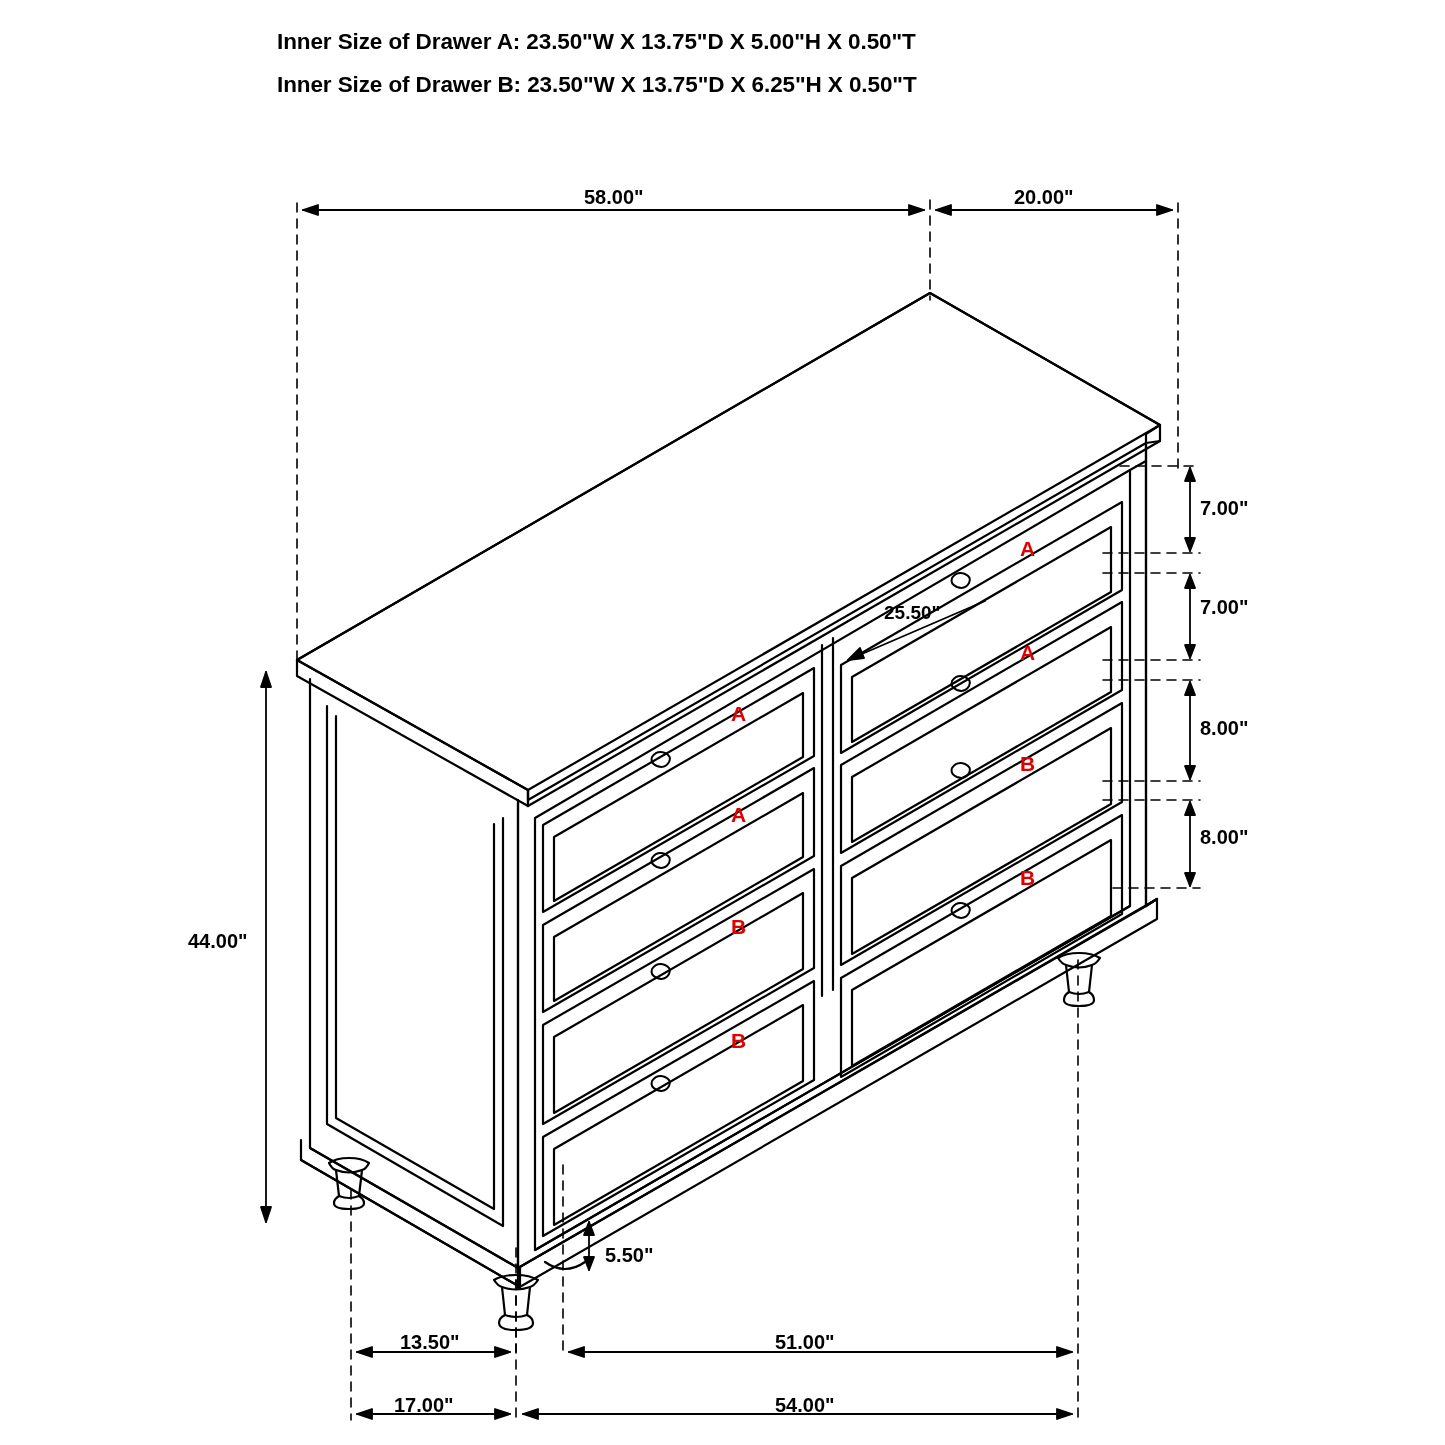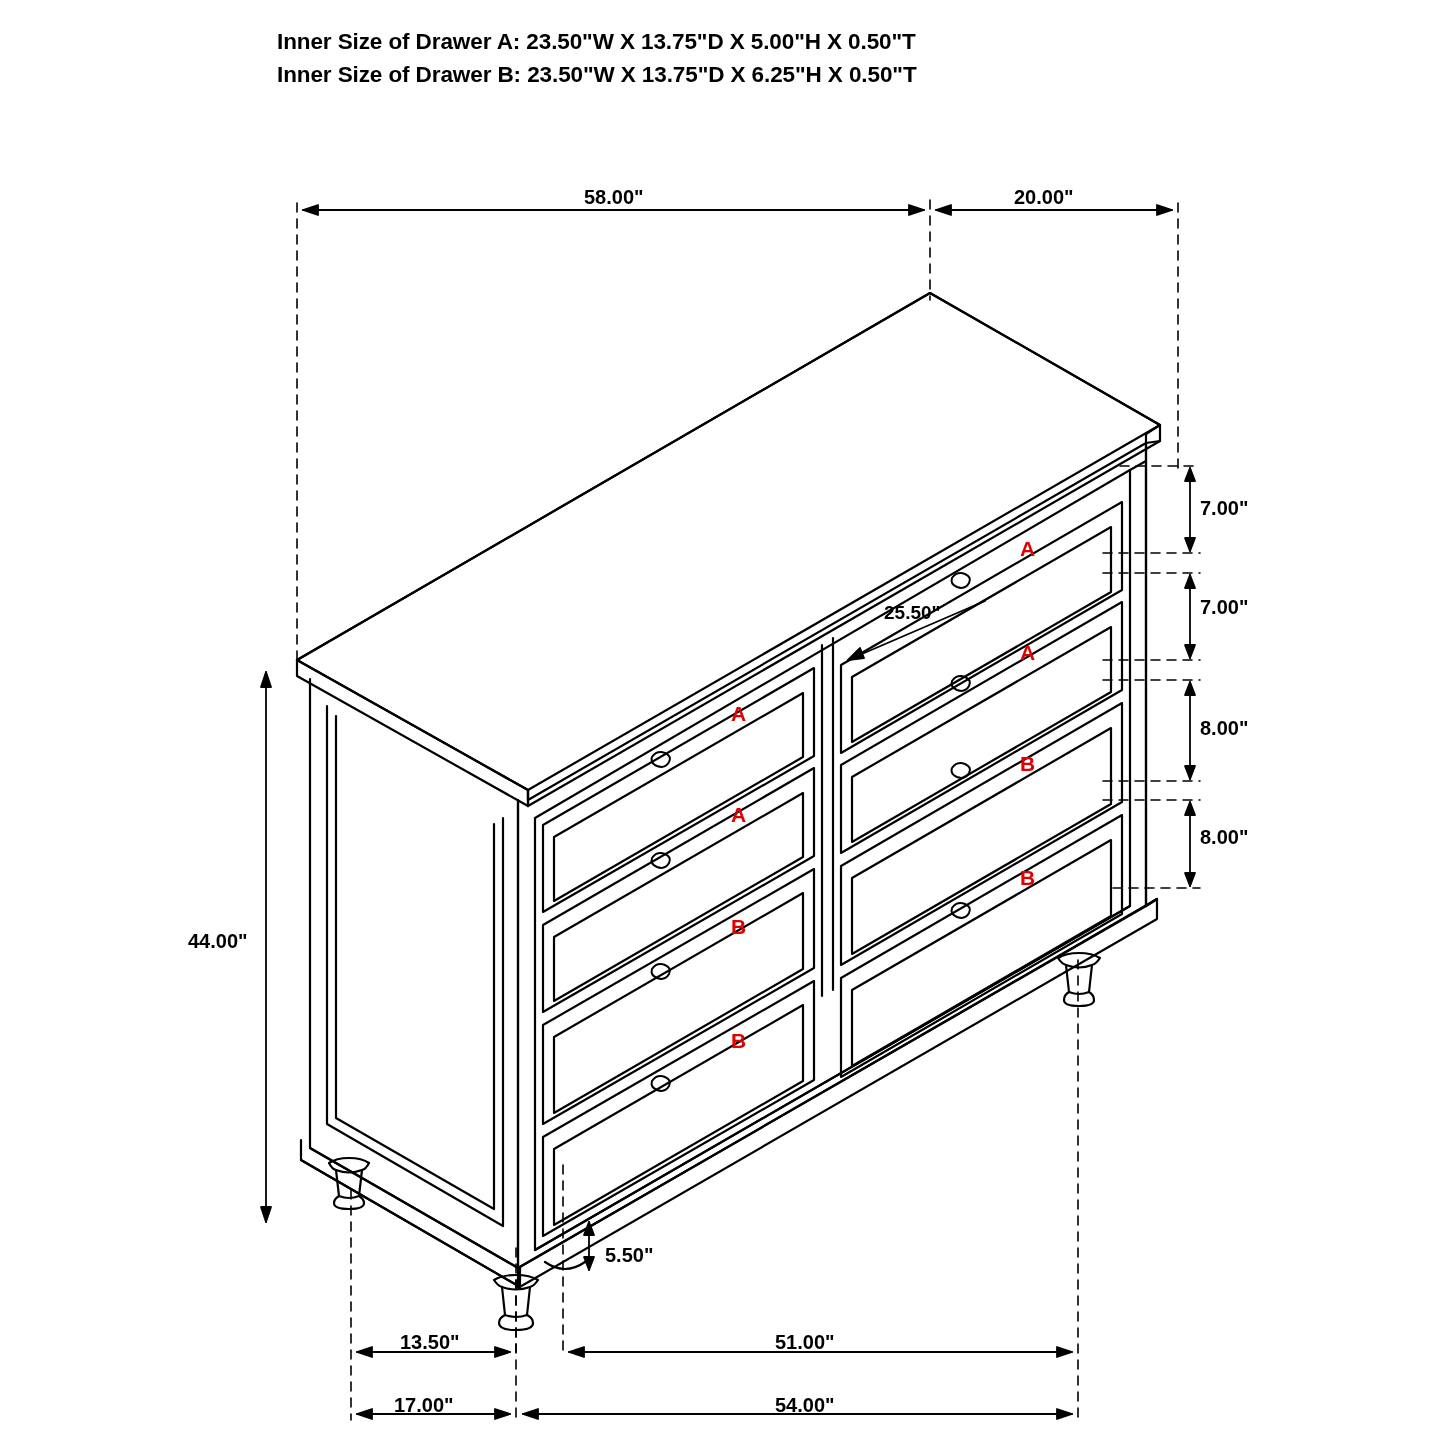--- a/index.html
+++ b/index.html
@@ -10,21 +10,21 @@
   .dim{position:absolute;font-weight:bold;font-size:20px;color:#000;white-space:nowrap;}
   .lbl{position:absolute;font-weight:bold;font-size:21px;color:#e00000;white-space:nowrap;}
   .dimred{position:absolute;font-weight:bold;font-size:19px;color:#000;white-space:nowrap;}
 </style>
 </head>
 <body>
 
 <div id="stage">
 
   <div class="note" style="left:277px;top:29px;">Inner Size of Drawer A: 23.50"W X 13.75"D X 5.00"H X 0.50"T</div>
-  <div class="note" style="left:277px;top:62px;">Inner Size of Drawer B: 23.50"W X 13.75"D X 6.25"H X 0.50"T</div>
+  <div class="note" style="left:277px;top:72px;">Inner Size of Drawer B: 23.50"W X 13.75"D X 6.25"H X 0.50"T</div>
 
   <svg width="1445" height="1445" viewBox="0 0 1445 1445">
     <g fill="none" stroke="#000" stroke-width="2.2" stroke-linejoin="round" stroke-linecap="round">
 
       <g stroke-dasharray="9,7" stroke-width="1.6">
         <line x1="297" y1="203" x2="297" y2="672"></line>
         <line x1="930" y1="200" x2="930" y2="300"></line>
         <line x1="1178" y1="203" x2="1178" y2="470"></line>
 
         <line x1="1120" y1="466" x2="1200" y2="466"></line>

